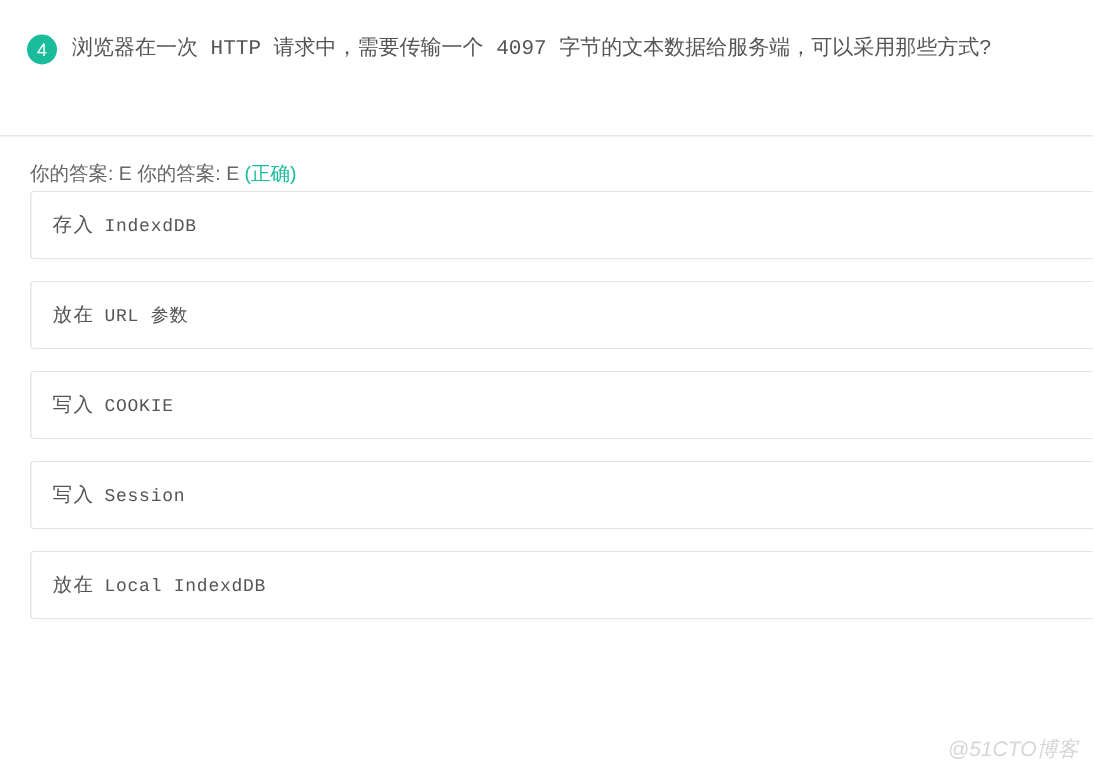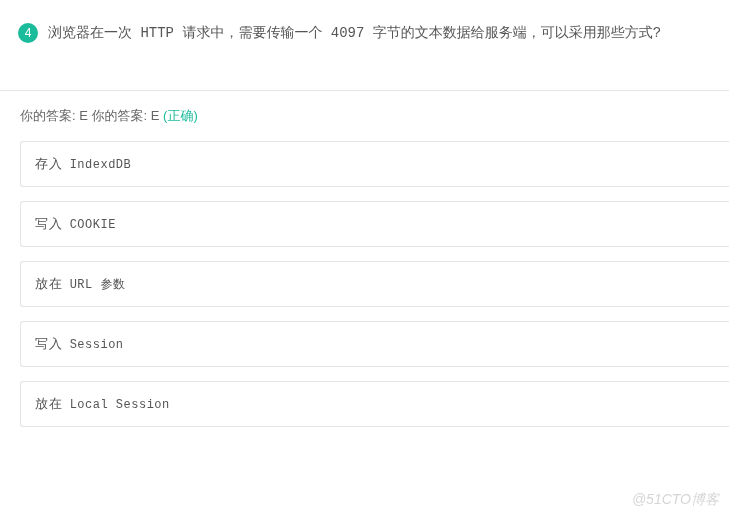--- a/index.html
+++ b/index.html
@@ -47,21 +47,21 @@
     }
     .answer-row {
       padding: 16px 0 0 20px;
       font-size: 13px;
       color: #666666;
     }
     .answer-row .correct-mark {
       color: #1abc9c;
     }
     .options {
-      margin-top: 16px;
+      margin-top: 2px;
       padding-left: 20px;
     }
     .option {
       border: 1px solid #e2e6e6;
       border-right: none;
       border-radius: 3px 0 0 3px;
       padding: 13px 14px;
       margin-bottom: 14px;
       font-size: 13px;
       color: #555555;
@@ -102,26 +102,26 @@
 
 <div class="answer-row">
   <span>你的答案: </span><span>E</span><span>   你的答案: </span><span>E </span><span class="correct-mark"><span>(</span><span>正确</span><span>)</span></span>
 </div>
 
 <div class="options">
   <div class="option">
     <span class="option-label">存入 </span><span class="option-code">IndexdDB</span>
   </div>
   <div class="option">
-    <span class="option-label">写入 </span><span class="option-code">COOKIE</span>
+    <span class="option-label">放在 </span><span class="option-code">URL 参数</span>
   </div>
   <div class="option">
-    <span class="option-label">放在 </span><span class="option-code">URL 参数</span>
+    <span class="option-label">写入 </span><span class="option-code">COOKIE</span>
   </div>
   <div class="option">
     <span class="option-label">写入 </span><span class="option-code">Session</span>
   </div>
   <div class="option">
-    <span class="option-label">放在 </span><span class="option-code">Local Session</span>
+    <span class="option-label">放在 </span><span class="option-code">Local IndexdDB</span>
   </div>
 </div>
 
 <div class="watermark">@51CTO博客</div>
 
 </body></html>

